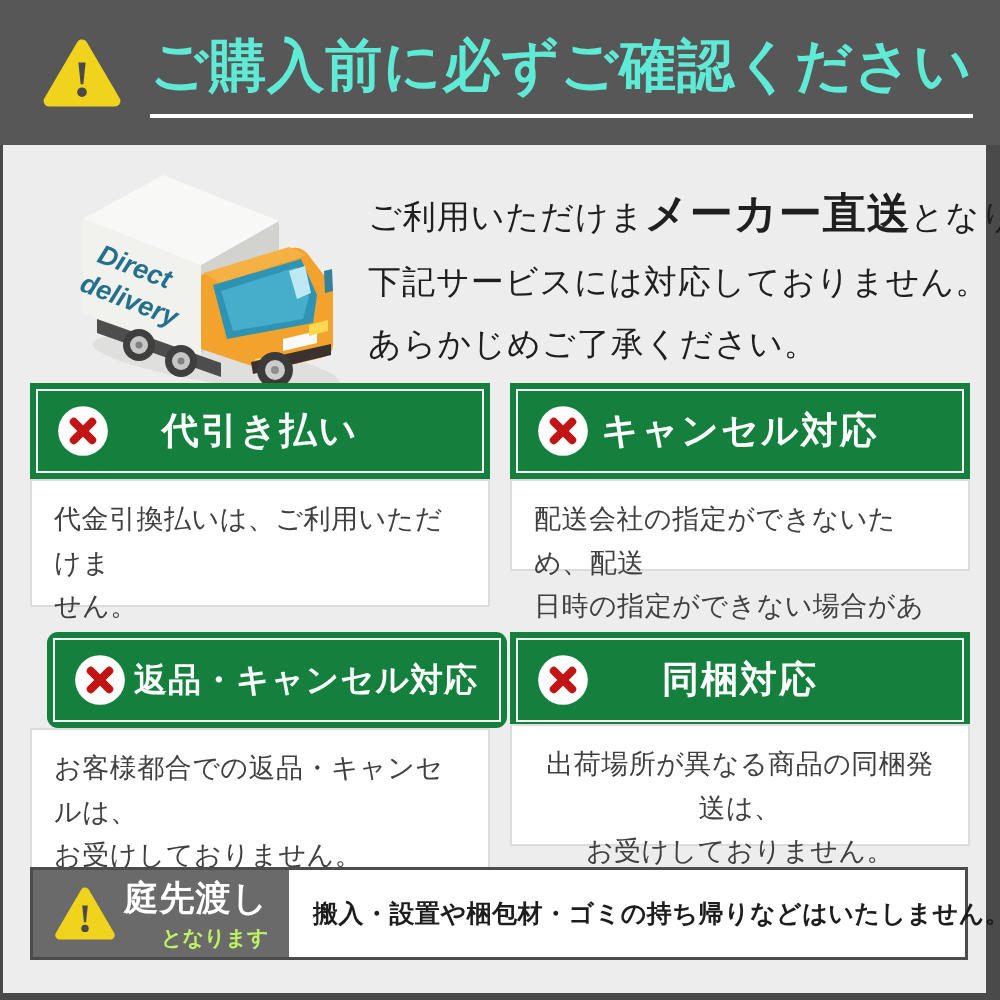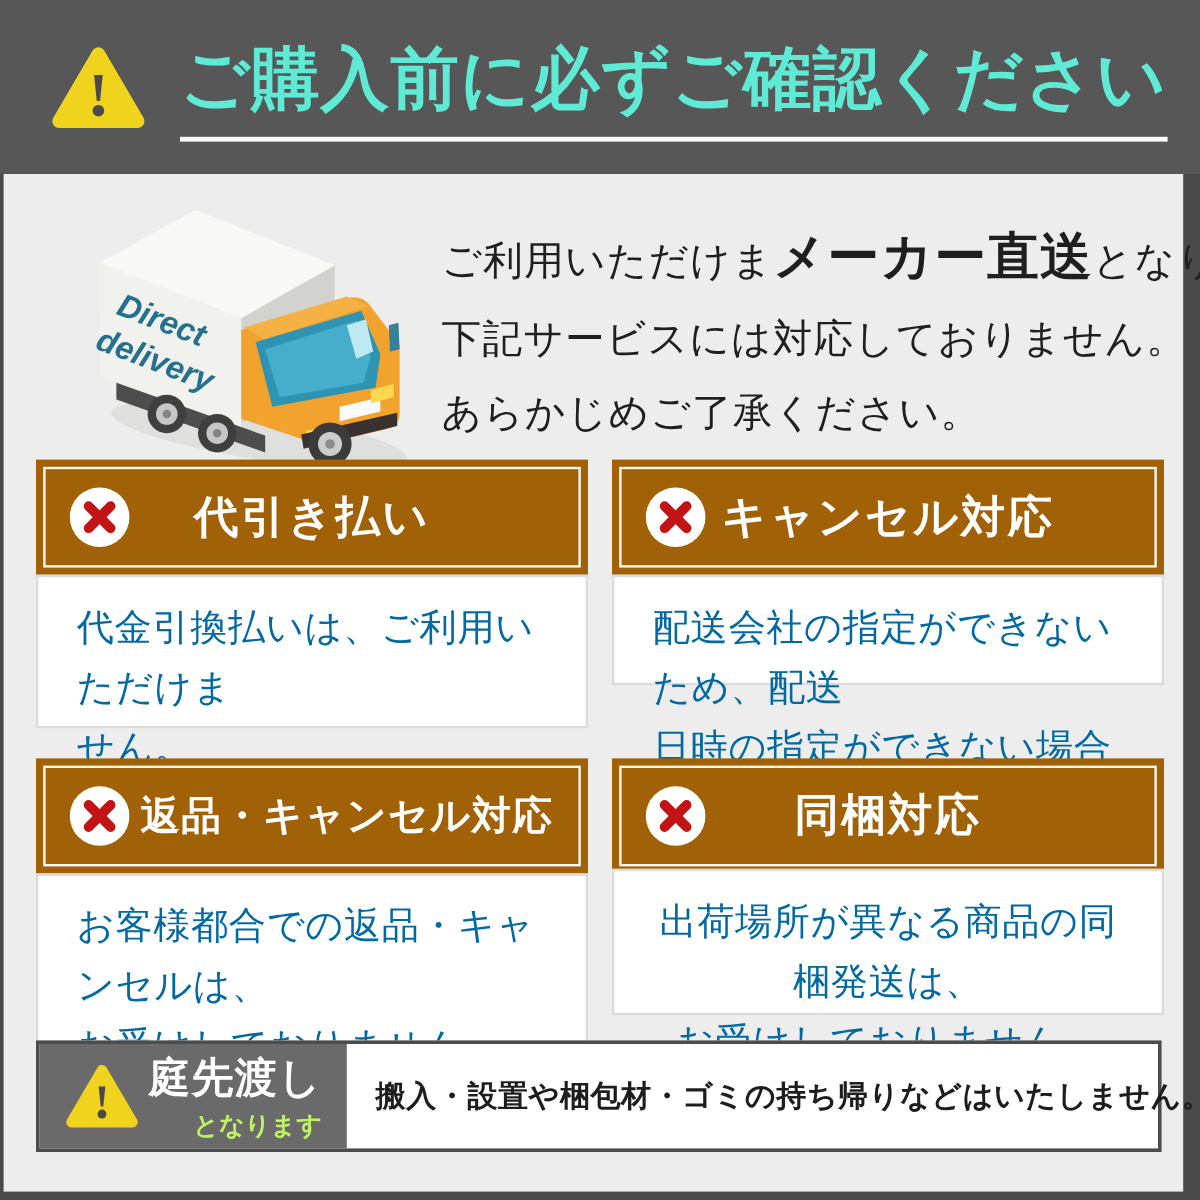--- a/index.html
+++ b/index.html
@@ -34,49 +34,49 @@
   .truck { position:absolute; left:48px; top:8px; width:300px; height:240px; }
 
   .intro { position:absolute; left:365px; top:40px; color:#1f1f1f; }
   .intro-line { font-size:33px; letter-spacing:1px; white-space:nowrap; }
   .intro-line + .intro-line { margin-top:17px; }
   .intro-bold { font-size:43px; font-weight:bold; letter-spacing:1px; }
 
   
   .nhead {
     position:absolute; width:460px; height:96px;
-    background:#a16207;
+    background:#15803d;
   }
   .nhead::after {
     content:""; position:absolute; inset:6px;
     border:2px solid rgba(255,255,255,.95);
     pointer-events:none;
   }
   .nhead .xicon { position:absolute; left:26px; top:50%; transform:translateY(-50%);
     width:54px; height:54px; }
   .nhead-label {
     position:absolute; left:0; top:50%; transform:translateY(-50%);
     width:100%; text-align:center;
     color:#fff; font-size:37px; font-weight:bold; letter-spacing:2px;
     white-space:nowrap;
   }
   .nhead-label.long { font-size:33px; left:62px; width:calc(100% - 66px); letter-spacing:1px; }
 
   .ndesc {
     position:absolute; width:460px;
     background:#ffffff; border:2px solid #dcdcdc;
-    padding:17px 32px; color:#0369a1;
-    font-size:31px; line-height:1.62; letter-spacing:.5px;
+    padding:17px 22px; color:#404040;
+    font-size:27px; line-height:1.62; letter-spacing:.5px;
     white-space:pre-line;
   }
   .pos-h1 { left:27px;  top:238px; }
   .pos-h2 { left:507px; top:238px; }
   .pos-d1 { left:27px;  top:334px; height:128px; }
   .pos-d2 { left:507px; top:334px; height:92px; }
-  .pos-h3 { left:27px;  top:487px; }
+  .pos-h3 { left:44px;  top:487px;border-radius:11px; }
   .pos-h4 { left:507px; top:487px; }
   .pos-d3 { left:27px;  top:583px; height:146px; }
   .pos-d4 { left:507px; top:579px; height:122px;text-align:center; }
 
   
   .footer {
     position:absolute; left:27px; top:722px; width:938px; height:93px;
     border:3px solid #4c4c4c; background:#ffffff; display:flex;
   }
   .footer-badge {

